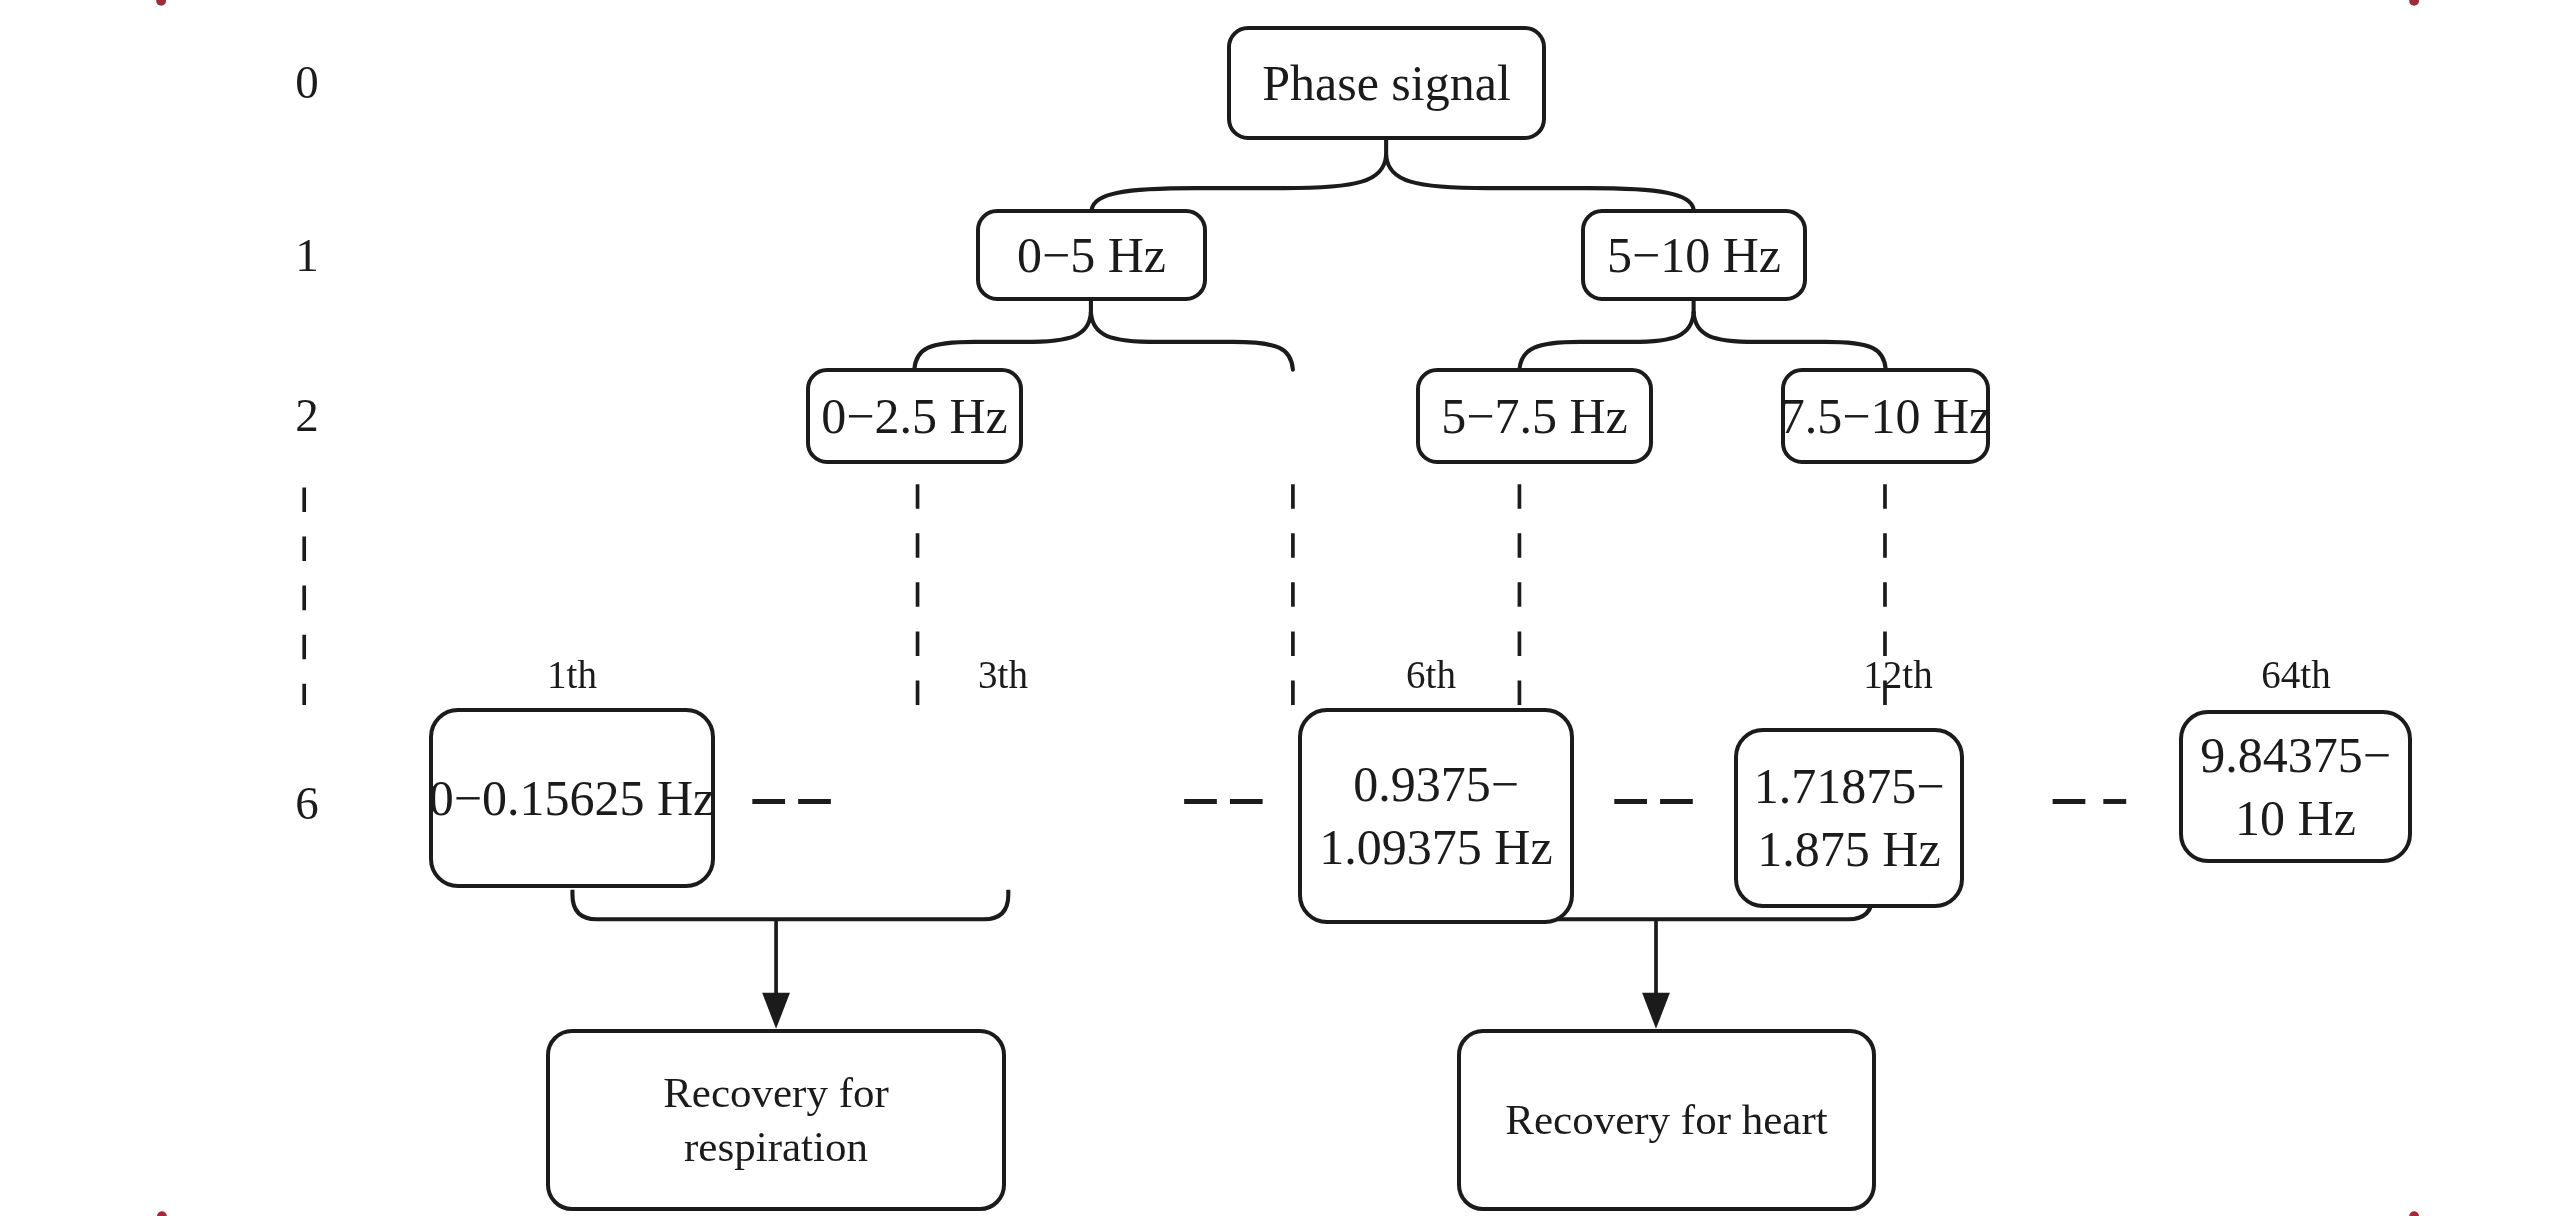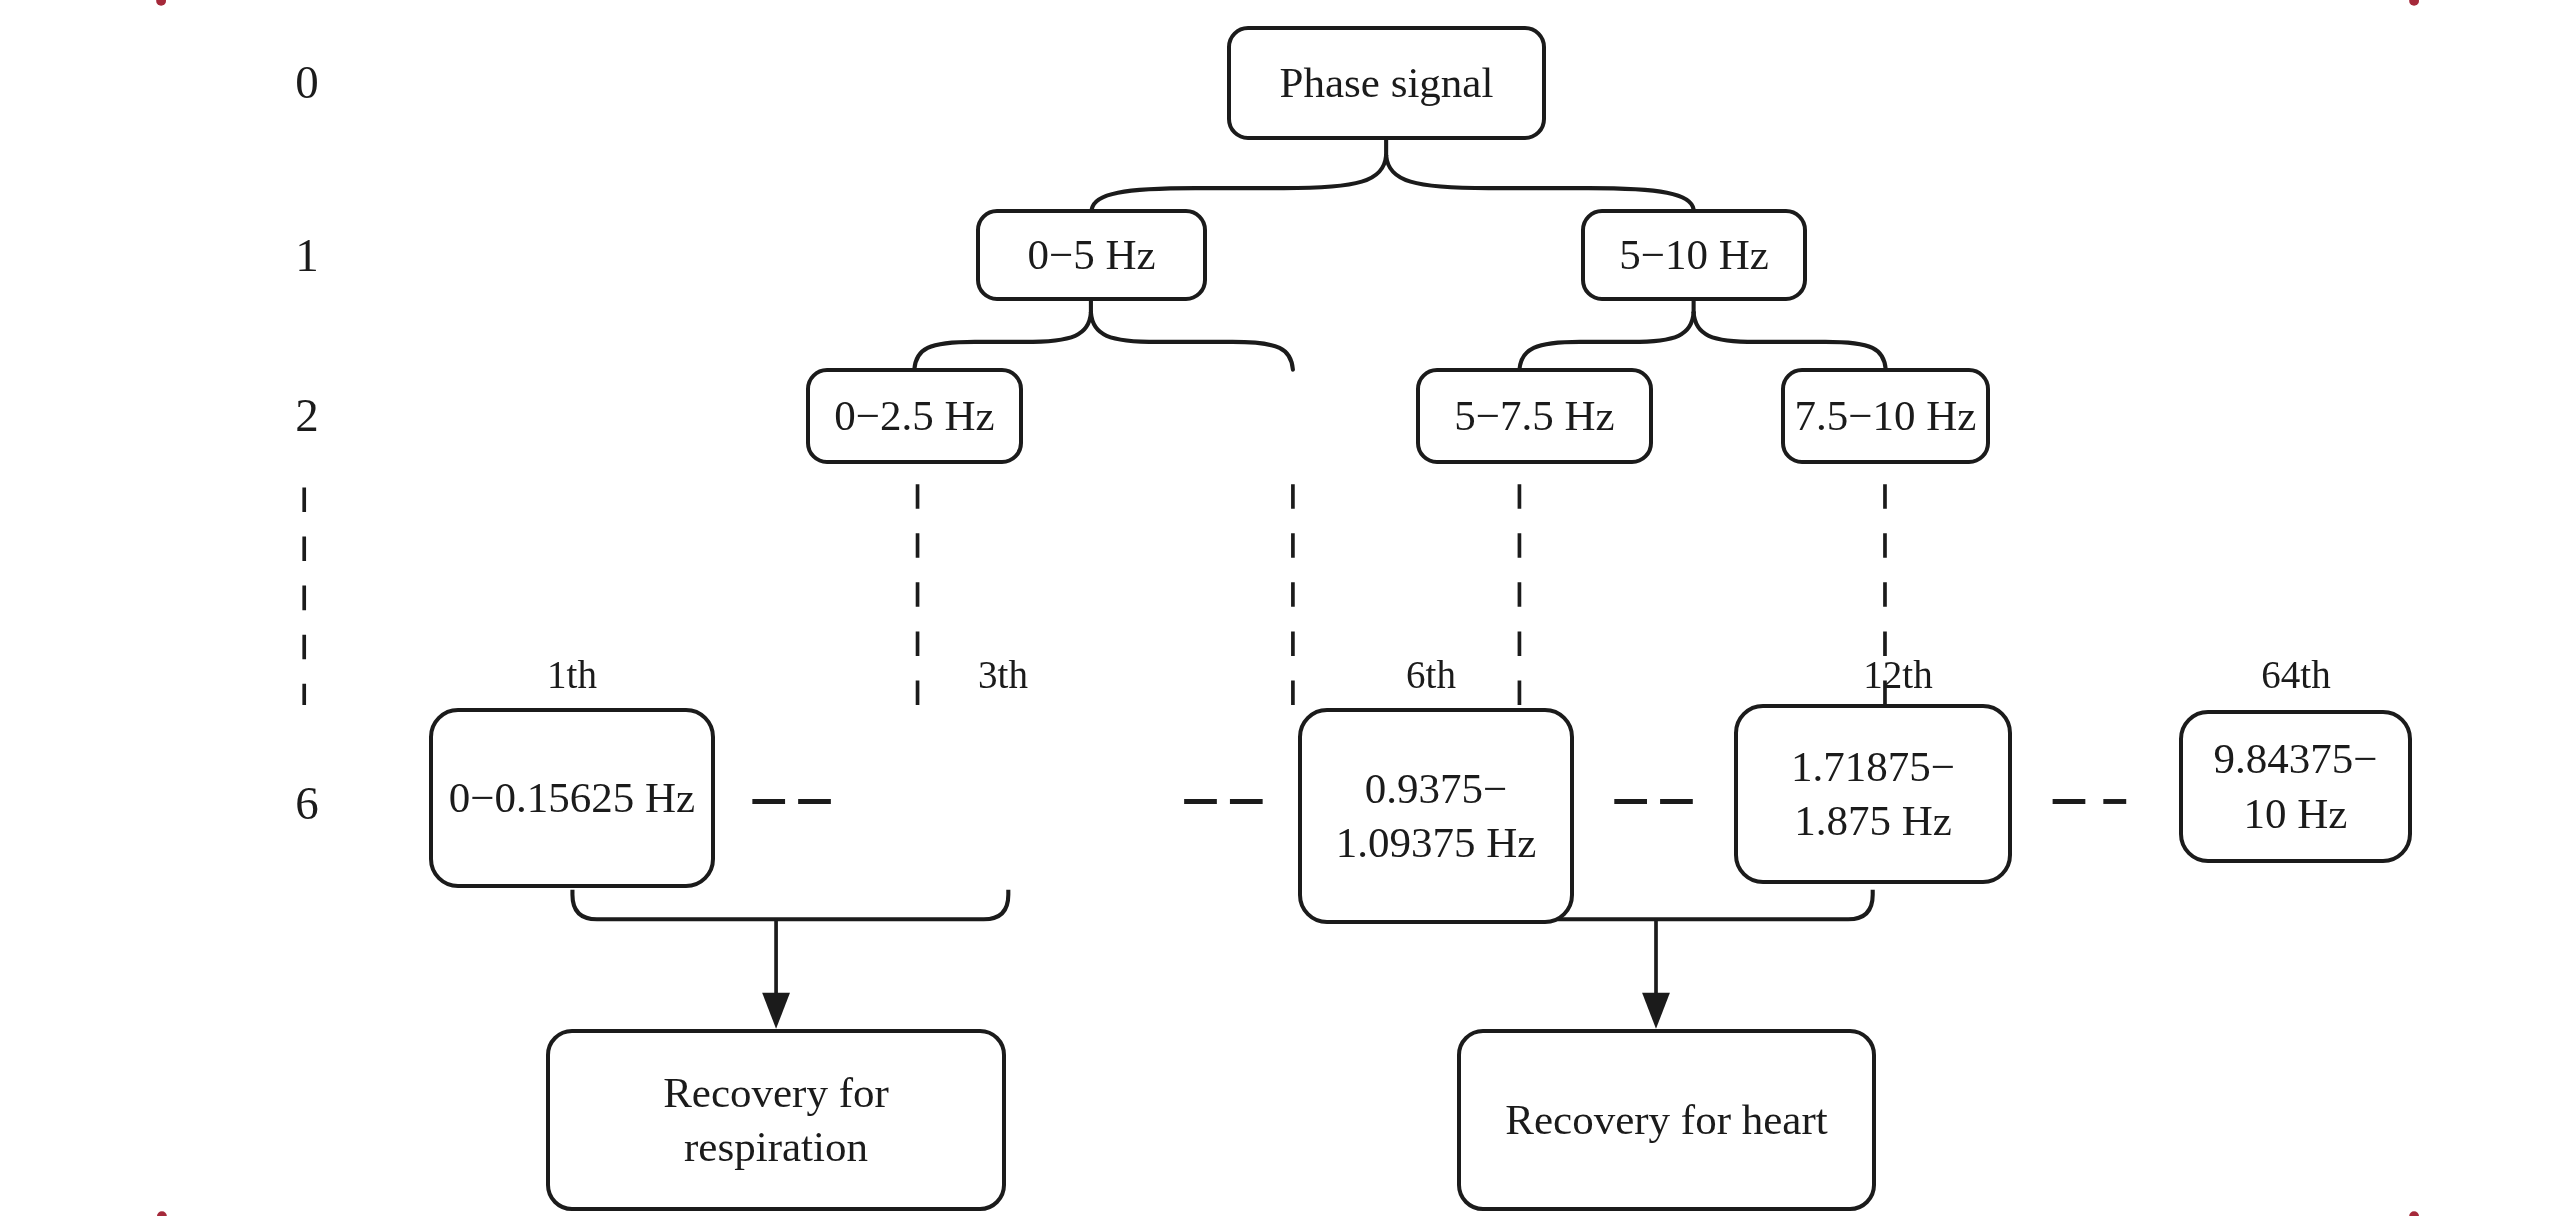--- a/index.html
+++ b/index.html
@@ -17,21 +17,21 @@
     z-index:2;
     box-sizing:border-box;
     border:4.1px solid #1b1b1b;
     border-radius:21px;
     background:#ffffff;
     display:flex;
     flex-direction:column;
     align-items:center;
     justify-content:center;
     text-align:center;
-    font-size:43px;
+    font-size:50px;
     line-height:1.26;
     white-space:nowrap;
   }
   .node.leaf{border-radius:29px;}
   .node.out{border-radius:26px;font-size:43px;}
   .node-line:empty{display:none;}
   .axis-label{
     position:absolute;z-index:2;
     transform:translate(-50%,-50%);
     font-size:47px;
@@ -135,21 +135,21 @@
   <div class="ordinal" style="left:2296px;top:674px">64th</div>
 
   <div class="node leaf" style="left:429px;top:708px;width:286px;height:180px">
     <span class="node-line">0−0.15625 Hz</span>
 
   </div>
   <div class="node leaf" style="left:1298px;top:708px;width:276px;height:216px">
     <span class="node-line">0.9375−</span>
     <span class="node-line">1.09375 Hz</span>
   </div>
-  <div class="node leaf" style="left:1734px;top:704px;width:278px;height:180px">
+  <div class="node leaf" style="left:1734px;top:728px;width:230px;height:180px">
     <span class="node-line">1.71875−</span>
     <span class="node-line">1.875 Hz</span>
   </div>
   <div class="node leaf" style="left:2179px;top:710px;width:233px;height:153px">
     <span class="node-line">9.84375−</span>
     <span class="node-line">10 Hz</span>
   </div>
 
   <div class="node out" style="left:546px;top:1029px;width:460px;height:182px">
     <span class="node-line">Recovery for</span>

